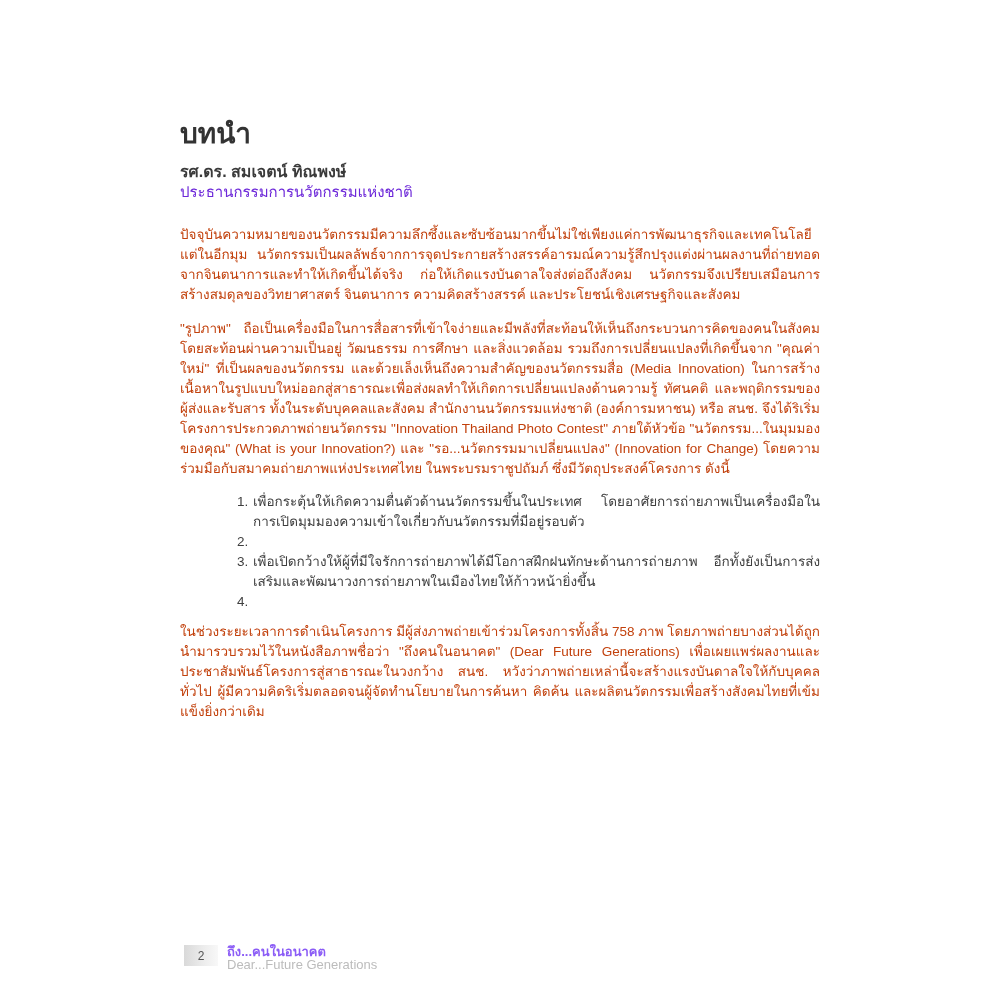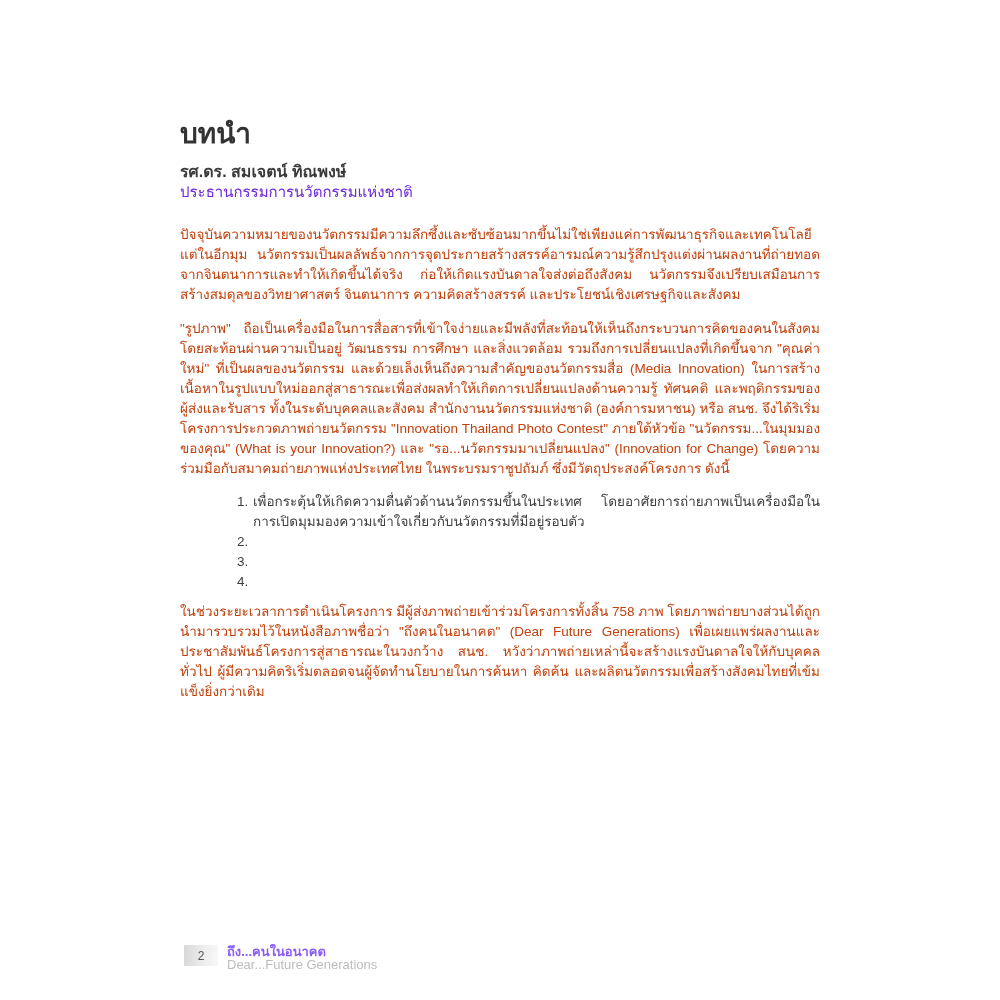--- a/index.html
+++ b/index.html
@@ -112,20 +112,21 @@
     <div class="objectives">
       <div class="obj-item">
         <span class="obj-num">1.</span>
         <span class="obj-text">เพื่อกระตุ้นให้เกิดความตื่นตัวด้านนวัตกรรมขึ้นในประเทศ โดยอาศัยการถ่ายภาพเป็นเครื่องมือในการเปิดมุมมองความเข้าใจเกี่ยวกับนวัตกรรมที่มีอยู่รอบตัว</span>
       </div>
       <div class="obj-item">
         <span class="obj-num">2.</span>
       </div>
       <div class="obj-item">
         <span class="obj-num">3.</span>
+        <span class="obj-text">เพื่อเปิดกว้างให้ผู้ที่มีใจรักการถ่ายภาพได้มีโอกาสฝึกฝนทักษะด้านการถ่ายภาพ อีกทั้งยังเป็นการส่งเสริมและพัฒนาวงการถ่ายภาพในเมืองไทยให้ก้าวหน้ายิ่งขึ้น</span>
       </div>
       <div class="obj-item">
         <span class="obj-num">4.</span>
       </div>
     </div>
 
     <p class="para para-closing">ในช่วงระยะเวลาการดำเนินโครงการ มีผู้ส่งภาพถ่ายเข้าร่วมโครงการทั้งสิ้น 758 ภาพ โดยภาพถ่ายบางส่วนได้ถูกนำมารวบรวมไว้ในหนังสือภาพชื่อว่า "ถึงคนในอนาคต" (Dear Future Generations) เพื่อเผยแพร่ผลงานและประชาสัมพันธ์โครงการสู่สาธารณะในวงกว้าง สนช. หวังว่าภาพถ่ายเหล่านี้จะสร้างแรงบันดาลใจให้กับบุคคลทั่วไป ผู้มีความคิดริเริ่มตลอดจนผู้จัดทำนโยบายในการค้นหา คิดค้น และผลิตนวัตกรรมเพื่อสร้างสังคมไทยที่เข้มแข็งยิ่งกว่าเดิม</p>
 
   </div>
 

